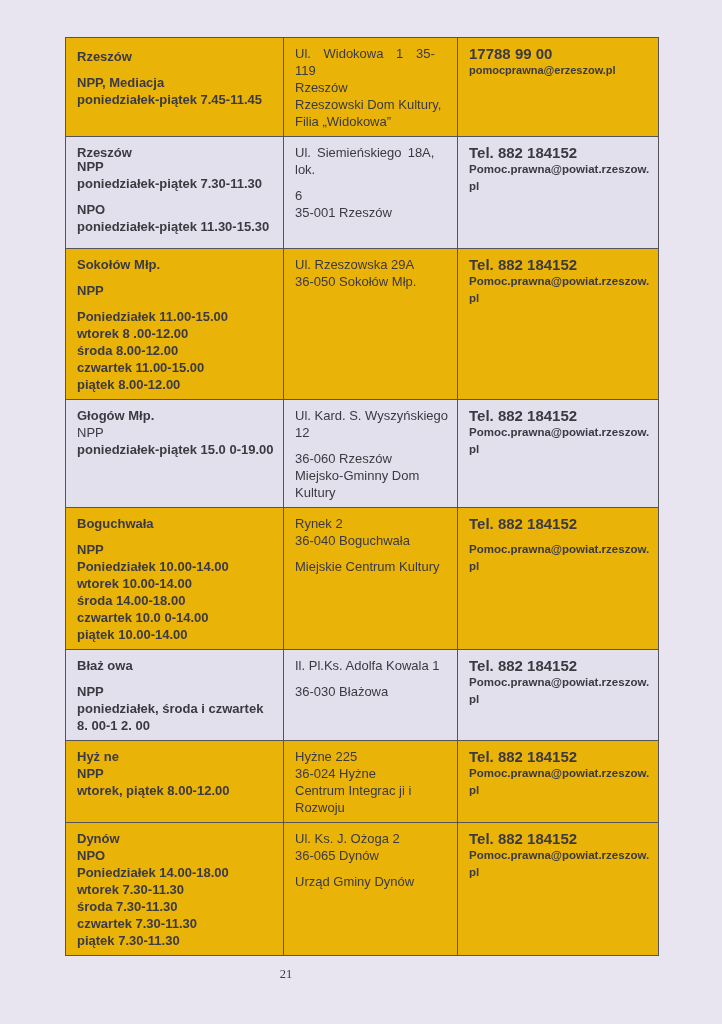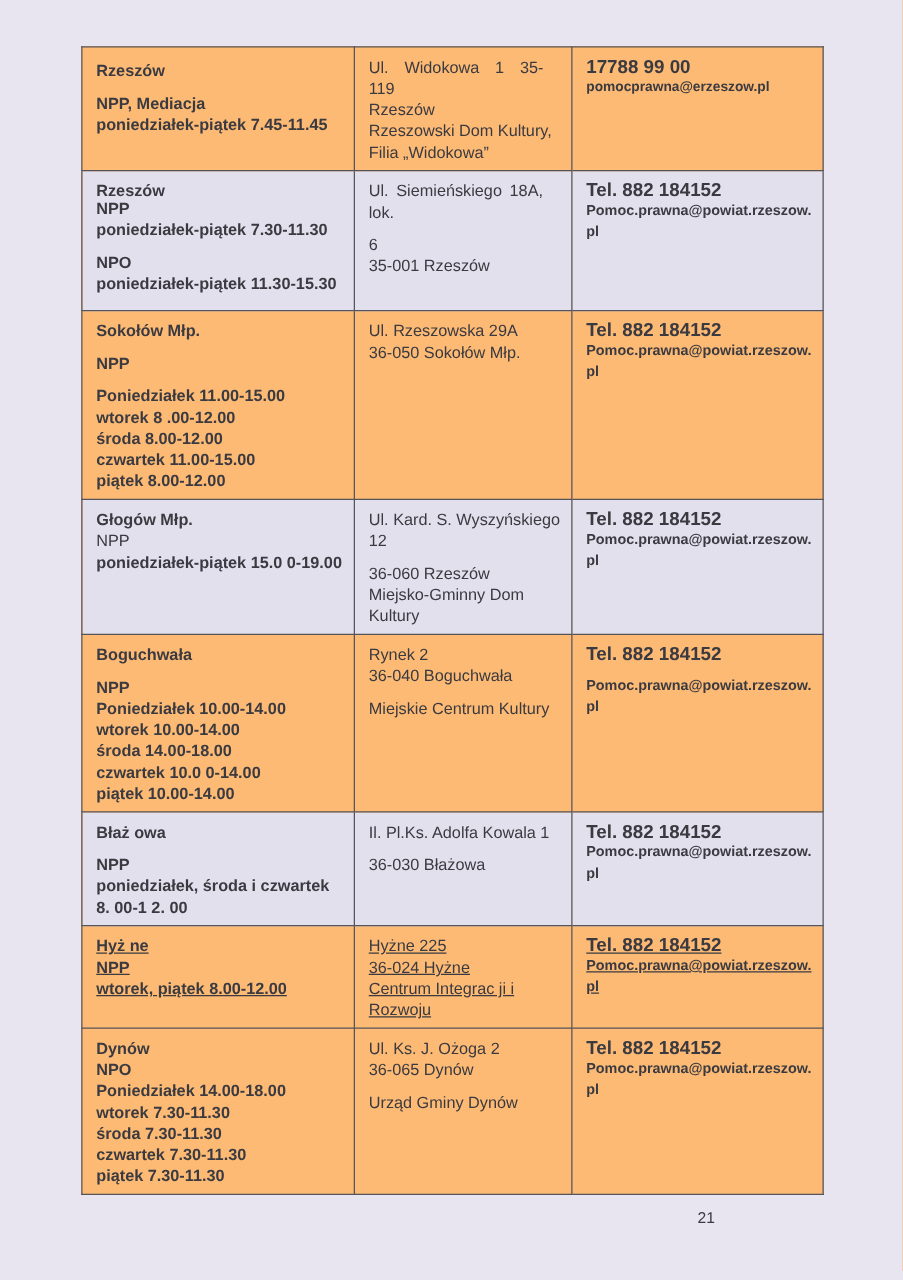--- a/index.html
+++ b/index.html
@@ -19,42 +19,42 @@
     color: var(--text);
     overflow: hidden;
   }
   .aid-table {
     position: absolute;
     left: 65px;
     top: 37px;
     width: 593px;
     border-collapse: collapse;
     table-layout: fixed;
-    background: #fdba74;
+    background: #eab308;
   }
   .aid-table col.c1 { width: 218px; }
   .aid-table col.c2 { width: 174px; }
   .aid-table col.c3 { width: 201px; }
   .aid-table td {
     border: 1.5px solid var(--border);
     vertical-align: top;
     padding: 7px 8px 6px 11px;
   }
   
   .aid-table tr:nth-child(2),
   .aid-table tr:nth-child(4),
   .aid-table tr:nth-child(6) { background: var(--shade); }
   
   .aid-table tr:nth-child(1) { height: 88px; }
   .aid-table tr:nth-child(2) { height: 112px; }
   .aid-table tr:nth-child(3) { height: 149px; }
   .aid-table tr:nth-child(4) { height: 107px; }
   .aid-table tr:nth-child(5) { height: 132px; }
   .aid-table tr:nth-child(6) { height: 88px; }
-  .aid-table tr:nth-child(7) { height: 80px; text-decoration: underline; }
+  .aid-table tr:nth-child(7) { height: 80px; }
   .aid-table tr:nth-child(8) { height: 131px; }
 
   .line {
     font-size: 13px;
     line-height: 17px;
     min-height: 17px;
     white-space: normal;
   }
   .line.gap { min-height: 9px; height: 9px; }
   td.loc .line { font-weight: bold; }
@@ -70,23 +70,24 @@
   .aid-table tr:nth-child(2) td.addr .line:first-child { word-spacing: 2.5px; }
   
   .aid-table tr:nth-child(2) td.loc .line:nth-child(2) { margin-top: -3px; }
   .aid-table tr:nth-child(1) td.loc .line:first-child { margin-top: 3px; }
 
   .page-number {
     position: absolute;
     top: 967px;
     left: 0;
     width: 572px;
-    text-align: right;
+    text-align: center;
     font-size: 12.5px;
     color: var(--text);
+    font-family: Liberation Serif, serif;
   }
 </style>
 </head>
 <body>
 
 <div class="page">
   <table class="aid-table">
     <colgroup>
       <col class="c1">
       <col class="c2">

